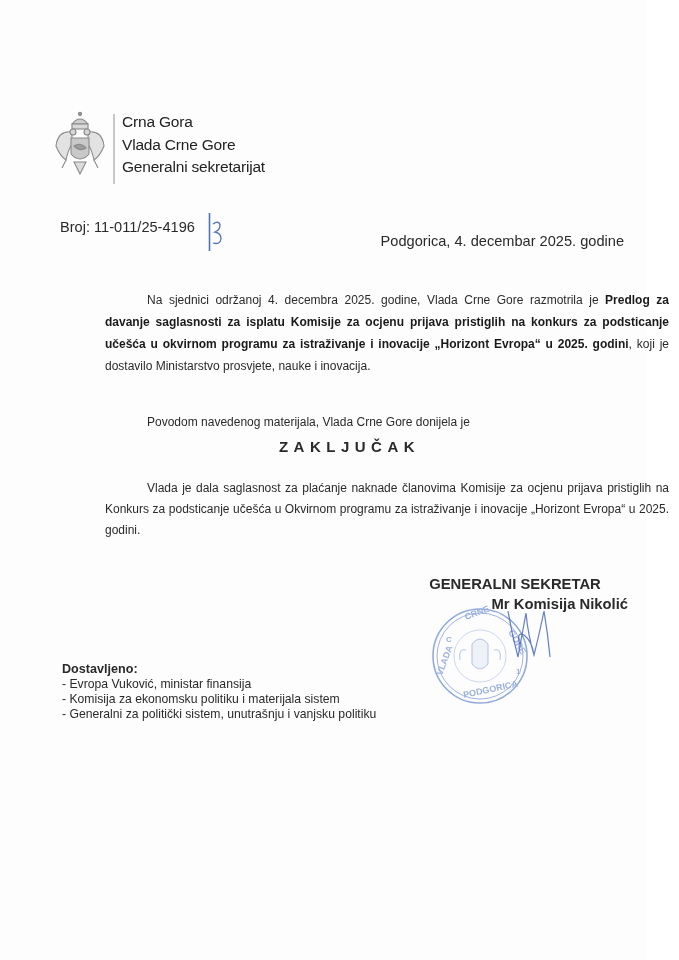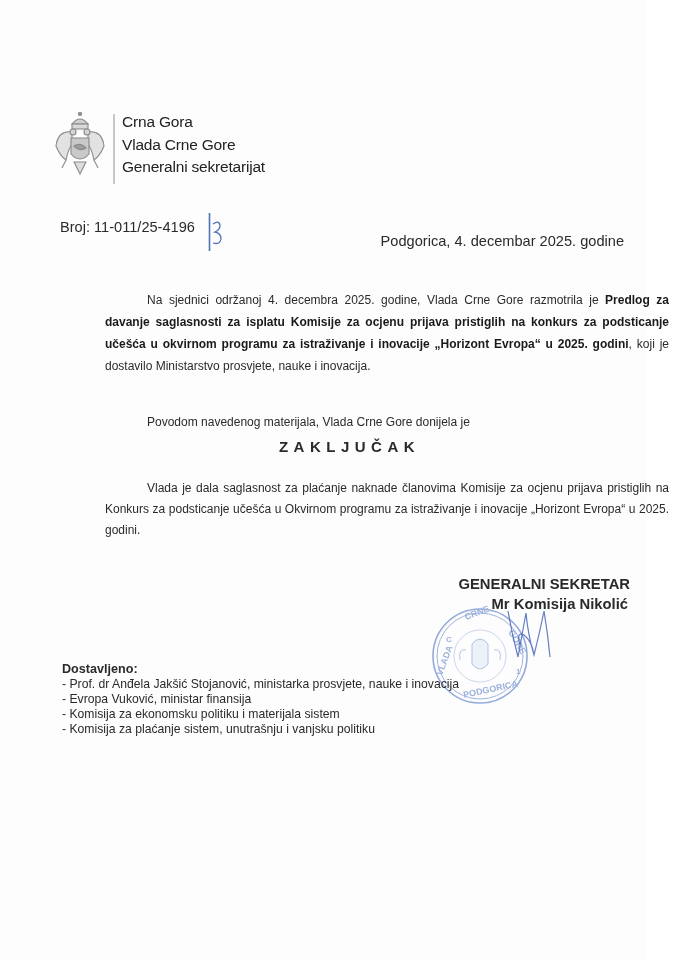--- a/index.html
+++ b/index.html
@@ -90,21 +90,21 @@
     .sig-block {
       position: absolute;
       left: 400px; top: 574px;
       width: 232px;
       text-align: center;
       font-weight: bold;
       font-size: 14.8px;
       line-height: 20px;
       color: #2a2a2a;
     }
-    .sig-block .sig-title { text-align: right; padding-right: 2px; }
+    .sig-block .sig-title { text-align: center; padding-right: 2px; }
     .sig-block .sig-name { text-align: right; padding-right: 4px; }
     .stamp {
       position: absolute;
       left: 428px; top: 604px;
       width: 108px; height: 102px;
       opacity: 0.75;
     }
     .signature {
       position: absolute;
       left: 504px; top: 605px;
@@ -199,19 +199,18 @@
     <div class="sig-title">GENERALNI SEKRETAR</div>
     <div class="sig-name">Mr Komisija Nikolić</div>
   </div>
 
   <svg class="signature" viewBox="0 0 56 58">
     <path d="M4 6 Q8 30 14 52 Q18 30 22 8 Q24 30 30 50 Q36 26 40 6 Q44 30 46 52 M30 50 Q28 36 20 30 Q12 26 16 40" stroke="#4a66b8" stroke-width="1.2" fill="none" opacity="0.85"></path>
   </svg>
 
   <div class="dist">
     <div class="dist-title">Dostavljeno:</div>
-    <div class="dist-item">- Prof. dr Anđela Jakšić Stojanović, ministarka prosvjete, nauke i inovacija</div>
     <div class="dist-item">- Evropa Vuković, ministar finansija</div>
     <div class="dist-item">- Komisija za ekonomsku politiku i materijala sistem</div>
-    <div class="dist-item">- Komisija za plaćanje sistem, unutrašnju i vanjsku politiku</div>
+    <div class="dist-item">- Generalni za politički sistem, unutrašnju i vanjsku politiku</div>
   </div>
 
 </div>
 
 </body></html>

